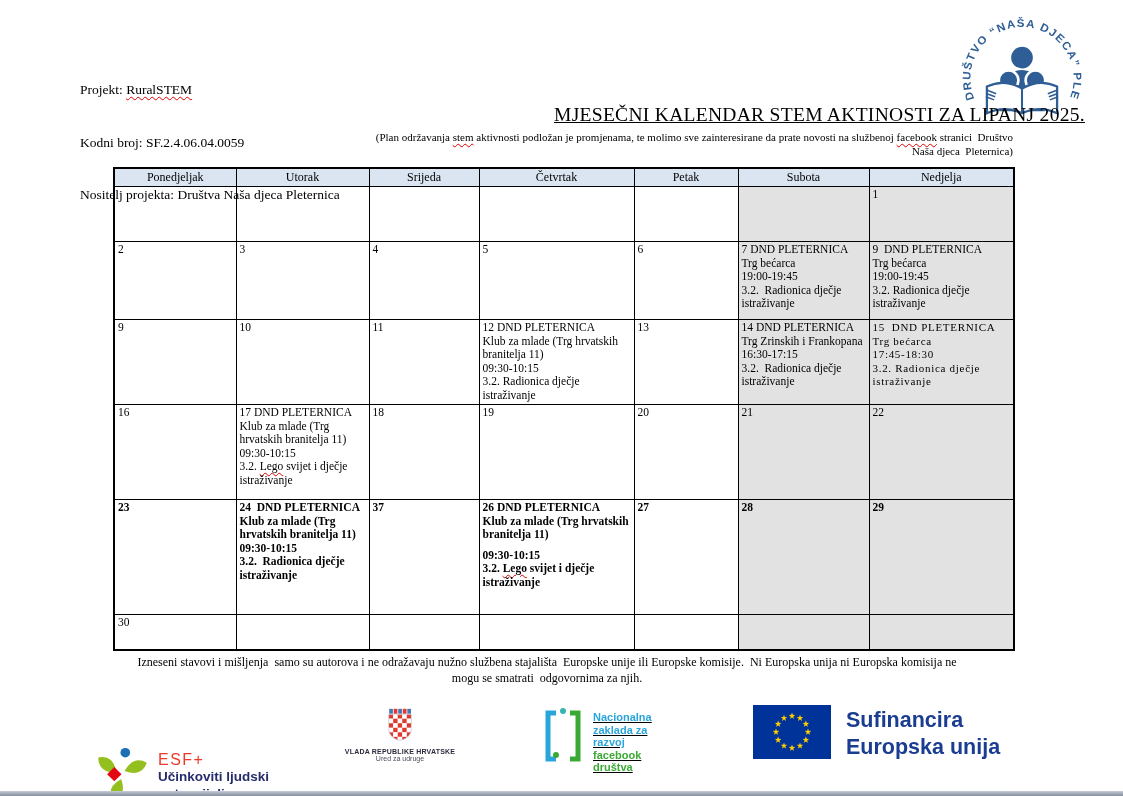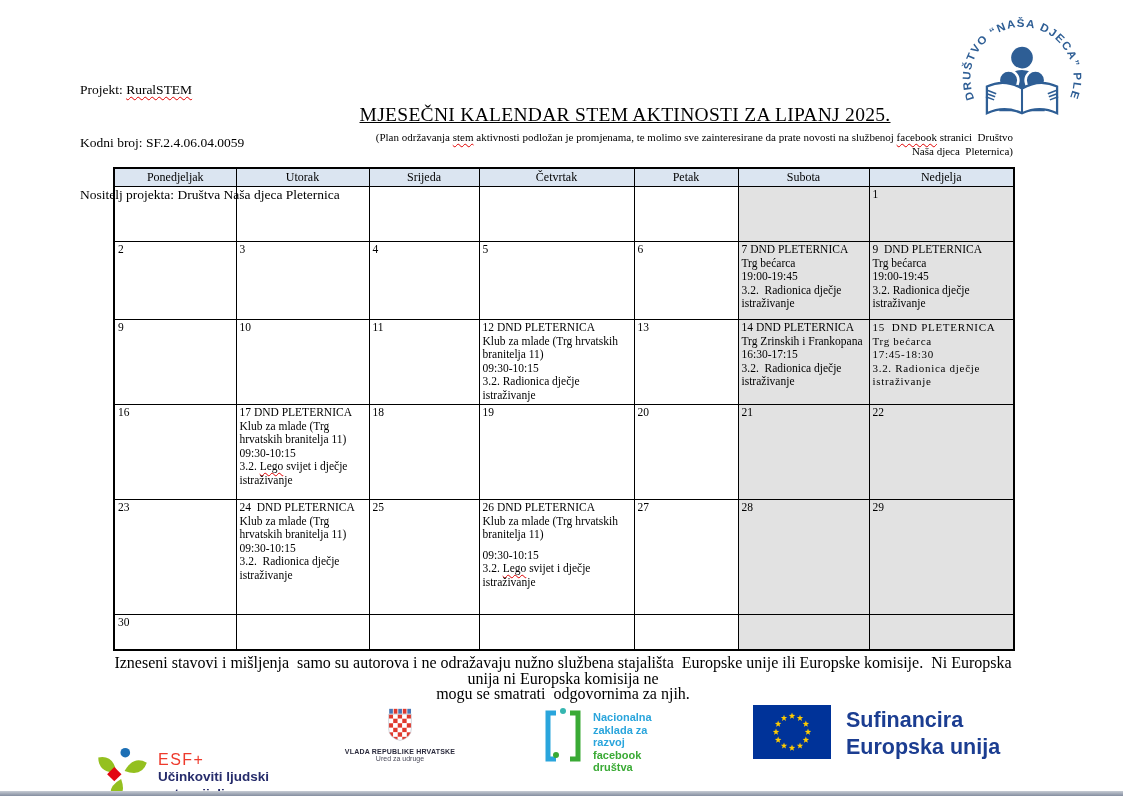--- a/index.html
+++ b/index.html
@@ -3,46 +3,46 @@
 <meta charset="utf-8">
 <style>
   html,body { margin:0; padding:0; background:#ffffff; }
   .page {
     position:relative; width:1123px; height:796px; background:#ffffff;
     font-family:"Liberation Serif", serif; color:#000; overflow:hidden;
   }
   
   .doc-header { position:absolute; left:80px; top:46px; font-size:13.5px; line-height:17.5px; white-space:pre-wrap; }
   
-  .doc-title { position:absolute; left:165px; top:104px; width:920px; text-align:center; font-size:19.5px; letter-spacing:0.3px; }
+  .doc-title { position:absolute; left:165px; top:104px; width:920px; text-align:right; font-size:19.5px; letter-spacing:0.3px; }
   .doc-title .ul { text-decoration:underline; }
   .doc-subtitle { position:absolute; left:113px; top:131px; width:900px; text-align:right; font-size:11px; line-height:13.5px; }
   .doc-subtitle div { white-space:pre-wrap; }
   
   .sq { text-decoration-line:underline; text-decoration-style:wavy; text-decoration-color:#e00000; text-decoration-thickness:1px; text-underline-offset:2px; }
   
   .calendar { position:absolute; left:113px; top:167px; border-collapse:collapse; table-layout:fixed; border:2px solid #000; }
   .calendar th { background:#dbe5f1; font-weight:normal; font-size:12px; height:17px; padding:0 2px; border:1px solid #000; text-align:center; }
   .calendar td { border:1px solid #000; vertical-align:top; padding:1px 3px 1px 3px; font-size:11.5px; line-height:13.5px; overflow:hidden; }
   .calendar td.weekend { background:#e2e2e2; }
   .calendar td.wide { letter-spacing:0.7px; font-size:11px; }
   .cell-head, .cell-line { white-space:pre-wrap; }
   .gapline { height:7px; }
   
-  .disclaimer { position:absolute; left:113px; top:655px; width:900px; text-align:center; font-size:16px; line-height:15.5px; }
+  .disclaimer { position:absolute; left:97px; top:655px; width:900px; text-align:center; font-size:12px; line-height:15.5px; }
   .disclaimer div { white-space:pre-wrap; }
   
   .esf-logo { position:absolute; left:92px; top:742px; display:flex; align-items:flex-end; }
   .esf-text { margin-left:8px; font-family:"Liberation Sans", sans-serif; margin-top:5px; }
   .esf-name { color:#ee3a2c; font-size:16px; letter-spacing:1.5px; }
   .esf-tagline { color:#262c6b; font-weight:bold; font-size:13.5px; line-height:16.5px; }
   .vlada-logo { position:absolute; left:340px; top:708px; width:120px; text-align:center; font-family:"Liberation Sans", sans-serif; }
   .vlada-line1 { font-size:7px; font-weight:bold; color:#2b2b3d; margin-top:2px; letter-spacing:0.2px; }
   .vlada-line2 { font-size:7px; color:#4a4a5a; }
-  .zaklada-logo { position:absolute; left:540px; top:705px; display:flex; align-items:flex-start; }
+  .zaklada-logo { position:absolute; left:540px; top:705px; display:flex; align-items:flex-start;text-decoration:underline; }
   .zaklada-text { margin-left:7px; font-family:"Liberation Sans", sans-serif; font-weight:bold; font-size:11px; line-height:12.5px; margin-top:6px; }
   .z-blue { color:#2aa5dc; }
   .z-green { color:#3aaa35; }
   .eu-logo { position:absolute; left:752px; top:702px; display:flex; align-items:center; }
   .eu-text { margin-left:14px; font-family:"Liberation Sans", sans-serif; font-weight:bold; color:#1b3d91; font-size:21.5px; line-height:27px; margin-top:5px; }
   .logo-dnd { position:absolute; left:958px; top:8px; }
   .bottom-bar { position:absolute; left:0; bottom:0; width:100%; height:5px; background:linear-gradient(#c7ccd4,#848ea0); }
 </style>
 </head>
 <body>
@@ -198,32 +198,32 @@
           <td>
             <div class="cell-head">20</div>
           </td>
           <td class="weekend">
             <div class="cell-head">21</div>
           </td>
           <td class="weekend">
             <div class="cell-head">22</div>
           </td>
         </tr>
-        <tr style="height: 115px;">
+        <tr style="height: 115px; font-weight: bold;">
           <td>
             <div class="cell-head">23</div>
           </td>
           <td>
             <div class="cell-head">24  DND PLETERNICA</div>
             <div class="cell-line">Klub za mlade (Trg hrvatskih branitelja 11)</div>
             <div class="cell-line">09:30-10:15</div>
             <div class="cell-line">3.2.  Radionica dječje istraživanje</div>
           </td>
           <td>
-            <div class="cell-head">25</div>
+            <div class="cell-head">37</div>
           </td>
           <td>
             <div class="cell-head">26 DND PLETERNICA</div>
             <div class="cell-line">Klub za mlade (Trg hrvatskih branitelja 11)</div>
             <div class="gapline"></div>
             <div class="cell-line">09:30-10:15</div>
             <div class="cell-line">3.2. <span class="sq">Lego</span> svijet i dječje istraživanje</div>
           </td>
           <td>
             <div class="cell-head">27</div>

